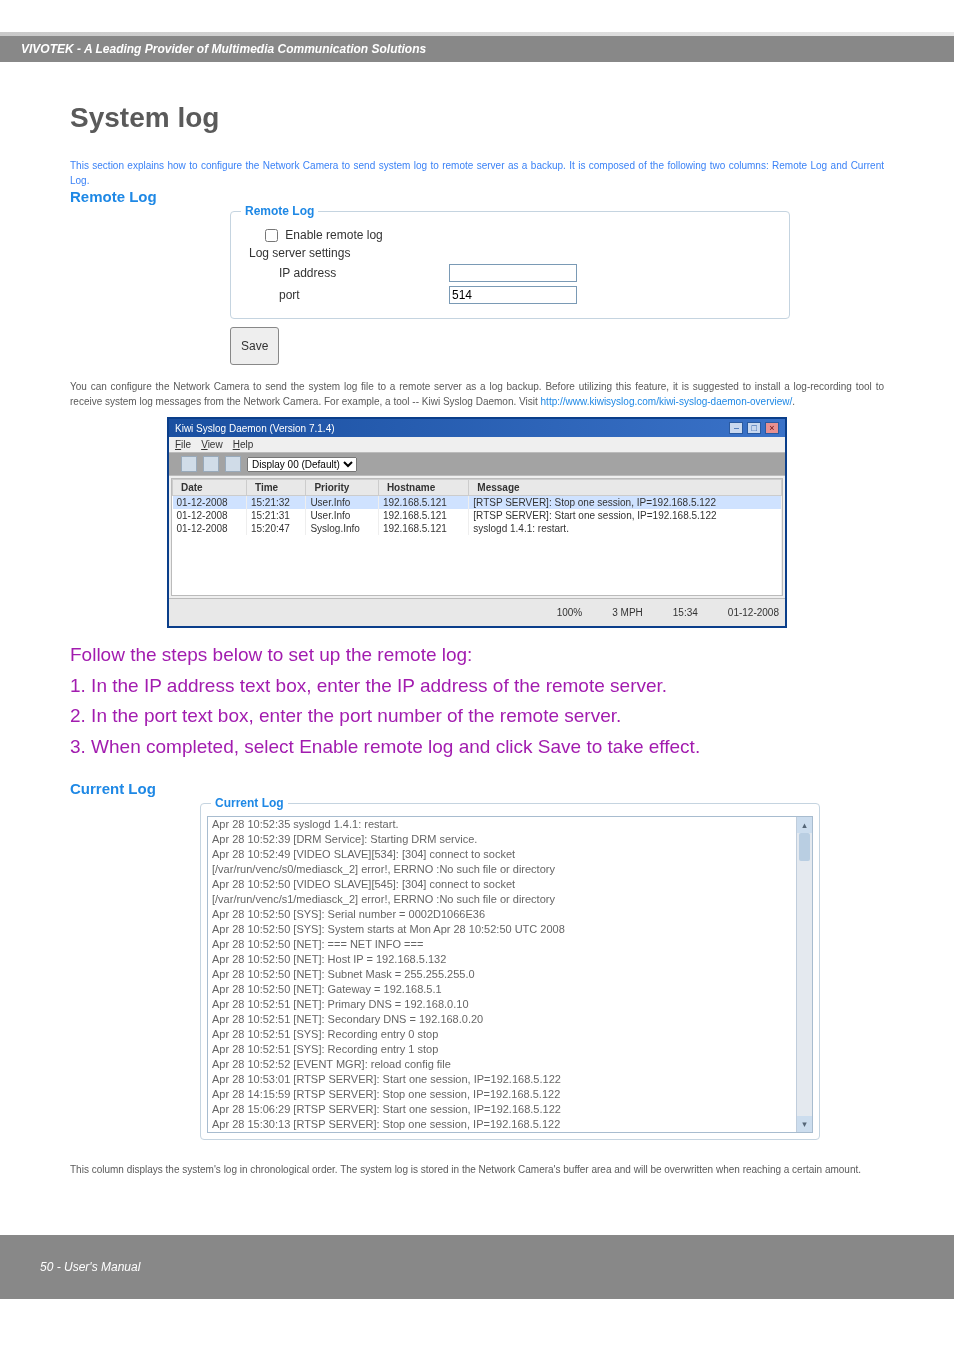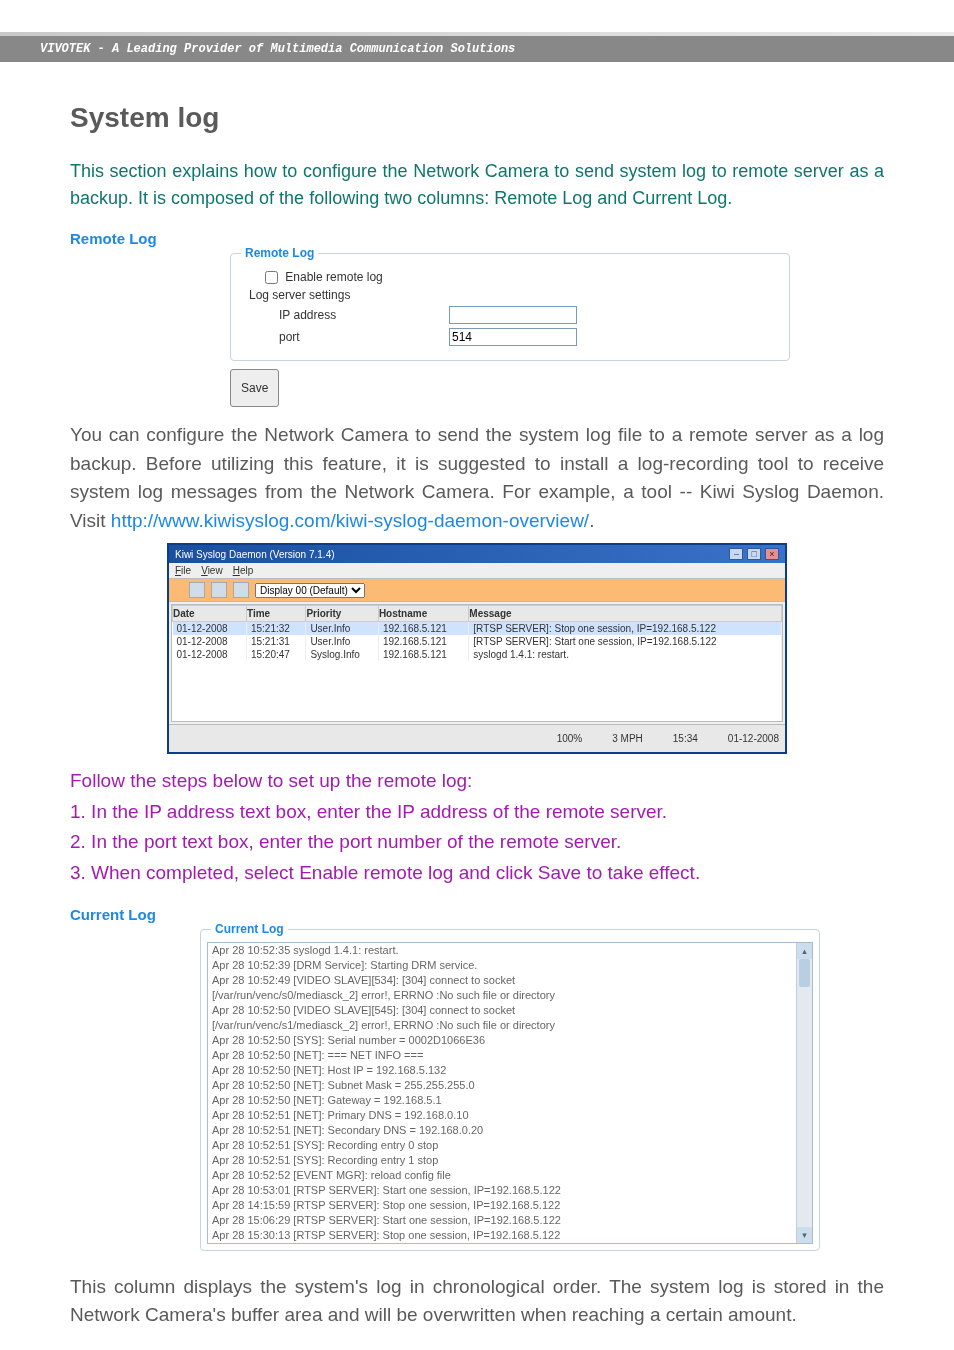--- a/index.html
+++ b/index.html
@@ -16,37 +16,35 @@
     bottom: 0; left: 0; right: 0;
     height: 4px;
     background: linear-gradient(to right, #c9c9c9, #e8e8e8);
   }
   .header-bar {
     background: #888;
     color: #fff;
     font-style: italic;
     font-weight: bold;
     font-size: 12px;
-    padding: 6px 40px;
-    font-family: Liberation Mono, monospace;
+    padding: 6px 21px;
   }
   .content {
     padding: 40px 70px 20px 70px;
   }
   h1 {
     color: #5a5a5a;
     font-size: 28px;
     font-weight: bold;
     margin-bottom: 24px;
   }
   .intro {
-    color: #0f766e;
-    font-size: 18px;
+    color: #3b82f6;
+    font-size: 10px;
     line-height: 1.5;
-    margin-bottom: 18px;
     text-align: justify;
   }
   h2 {
     color: #1e88e5;
     font-size: 15px;
     font-weight: bold;
     margin-bottom: 6px;
   }
   .panel {
     border: 1px solid #c5d4e0;
@@ -75,21 +73,21 @@
   }
   .panel input[type="checkbox"] { margin-right: 4px; vertical-align: middle; }
   .save-row { margin-left: 160px; margin-bottom: 14px; }
   .save-btn {
     font-size: 12px; padding: 11px 10px;
     border: 1px solid #888; background: #eee; border-radius: 3px;
     color:#333;
   }
   .body-text {
     color: #5a5a5a;
-    font-size: 19px;
+    font-size: 10px;
     line-height: 1.5;
     margin-bottom: 8px;
     text-align: justify;
   }
   .body-text a { color: #1e88e5; text-decoration: none; }
   .kiwi-window {
     margin: 8px auto 12px auto;
     width: 620px;
     border: 2px solid #0a3e8a;
     background: #efefef;
@@ -104,26 +102,26 @@
     align-items: center;
   }
   .kiwi-title .win-btns span {
     display: inline-block; width: 14px; height: 12px;
     background: #c9d8ef; border: 1px solid #2a5aa0; margin-left: 1px;
     text-align: center; line-height: 10px; font-size: 9px; color:#1a4fa0;
   }
   .kiwi-title .win-btns .close { background:#e89090; color:#6b0b0b; }
   .kiwi-menu { background:#efefef; padding: 2px 6px; color:#333; display:flex; gap:10px; }
   .kiwi-menu span:first-letter { text-decoration: underline; }
-  .kiwi-toolbar { background:#fdba74; padding: 3px 20px; display:flex; gap:6px; align-items:center; border-bottom:1px solid #bbb; border-top:1px solid #bbb;}
+  .kiwi-toolbar { background:#a3a3a3; padding: 3px 12px; display:flex; gap:6px; align-items:center; border-bottom:1px solid #bbb; border-top:1px solid #bbb;}
   .kiwi-toolbar .tb-btn { width:16px; height:16px; background:#d0dce8; border:1px solid #9ab; display:inline-block; }
   .kiwi-toolbar select { font-size:10px; }
   .kiwi-grid { background:#fff; border:1px solid #bbb; margin:2px; }
   .kiwi-grid table { width:100%; border-collapse: collapse; font-size:10px; }
-  .kiwi-grid th { background:#e8e8e8; border:1px solid #ccc; padding:2px 0; text-align:left; font-weight:bold; color:#333;}
+  .kiwi-grid th { background:#e8e8e8; border:1px solid #ccc; padding:2px 8px; text-align:left; font-weight:bold; color:#333;}
   .kiwi-grid td { border-right:1px solid #eee; padding:1px 4px; color:#333;}
   .kiwi-grid tr.sel td { background:#cfe2ff; }
   .kiwi-grid .pad-row td { height: 60px; }
   .kiwi-status { background:#e8e8e8; border-top:1px solid #bbb; padding:8px 6px; display:flex; justify-content:flex-end; gap:30px; color:#333;}
   .steps {
     color:#a21caf; font-size:19px; line-height:1.6; margin-bottom:18px;
   }
   .log-panel {
     border: 1px solid #c5d4e0;
     border-radius: 4px;
@@ -291,20 +289,21 @@
         <div class="thumb-top"></div>
         <div class="arrow-down">▾</div>
       </div>
     <div class="log-line">Apr 28 10:52:35 syslogd 1.4.1: restart.</div>
         <div class="log-line">Apr 28 10:52:39 [DRM Service]: Starting DRM service.</div>
         <div class="log-line">Apr 28 10:52:49 [VIDEO SLAVE][534]: [304] connect to socket</div>
         <div class="log-line">[/var/run/venc/s0/mediasck_2] error!, ERRNO :No such file or directory</div>
         <div class="log-line">Apr 28 10:52:50 [VIDEO SLAVE][545]: [304] connect to socket</div>
         <div class="log-line">[/var/run/venc/s1/mediasck_2] error!, ERRNO :No such file or directory</div>
         <div class="log-line">Apr 28 10:52:50 [SYS]: Serial number = 0002D1066E36</div>
+        <div class="log-line">Apr 28 10:52:50 [SYS]: System starts at Mon Apr 28 10:52:50 UTC 2008</div>
         <div class="log-line">Apr 28 10:52:50 [NET]: === NET INFO ===</div>
         <div class="log-line">Apr 28 10:52:50 [NET]: Host IP = 192.168.5.132</div>
         <div class="log-line">Apr 28 10:52:50 [NET]: Subnet Mask = 255.255.255.0</div>
         <div class="log-line">Apr 28 10:52:50 [NET]: Gateway = 192.168.5.1</div>
         <div class="log-line">Apr 28 10:52:51 [NET]: Primary DNS = 192.168.0.10</div>
         <div class="log-line">Apr 28 10:52:51 [NET]: Secondary DNS = 192.168.0.20</div>
         <div class="log-line">Apr 28 10:52:51 [SYS]: Recording entry 0 stop</div>
         <div class="log-line">Apr 28 10:52:51 [SYS]: Recording entry 1 stop</div>
         <div class="log-line">Apr 28 10:52:52 [EVENT MGR]: reload config file</div>
         <div class="log-line">Apr 28 10:53:01 [RTSP SERVER]: Start one session, IP=192.168.5.122</div>

